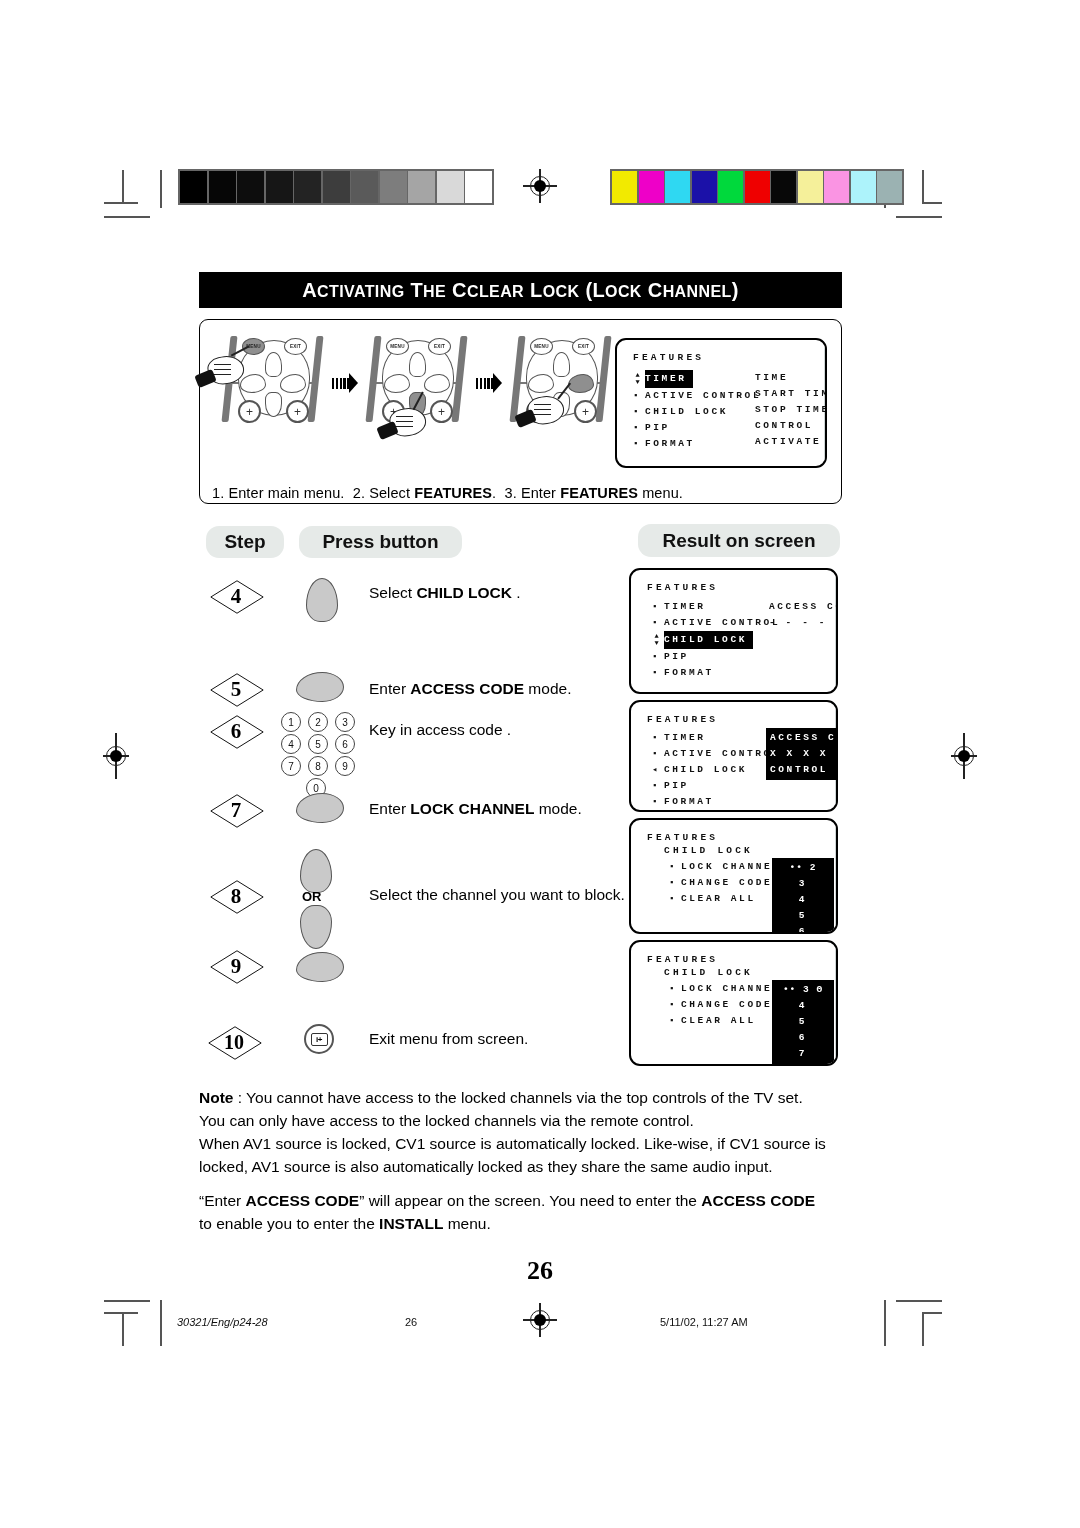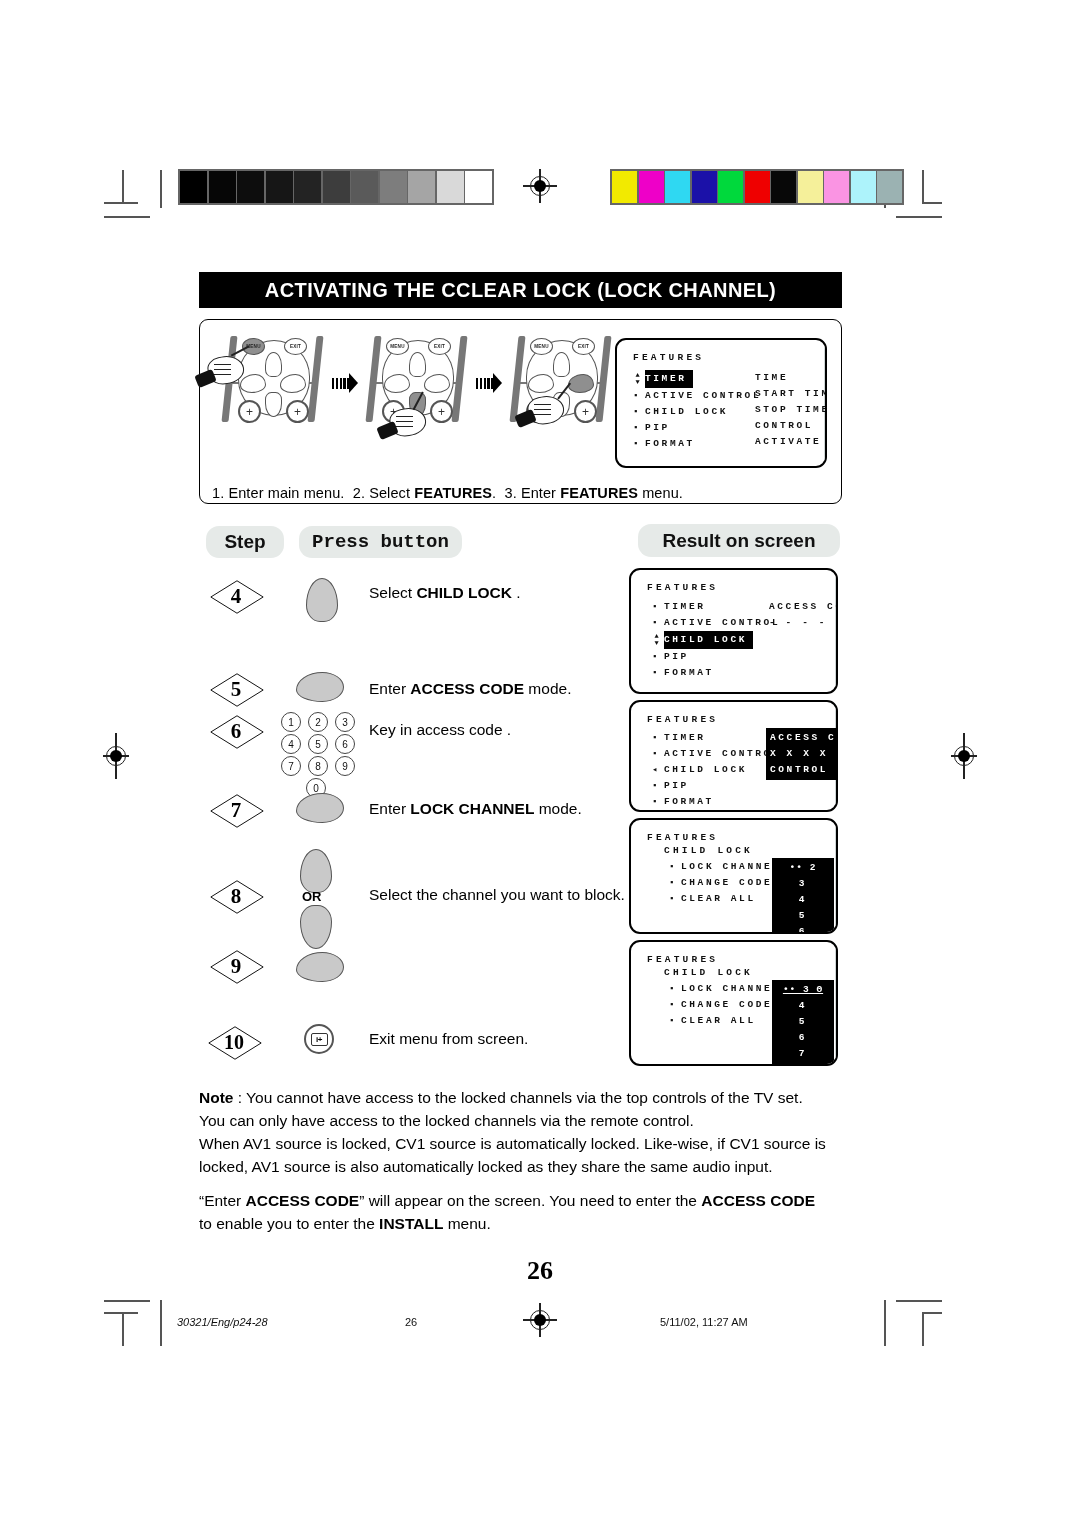--- a/index.html
+++ b/index.html
@@ -34,21 +34,21 @@
   .calbar.color span{width:25px;}
 
   
   .title-banner{
     position:absolute;left:199px;top:272px;width:643px;height:36px;
     background:#000;color:#fff;
     display:flex;align-items:center;justify-content:center;
     font-weight:bold;letter-spacing:.4px;
   }
   .title-banner .t{font-size:20px;}
-  .title-banner .t .sm{font-size:20px;}
+  .title-banner .t .sm{font-size:16px;}
 
   
   .intro-box{
     position:absolute;left:199px;top:319px;width:643px;height:185px;
     border:1.6px solid #000;border-radius:9px;box-sizing:border-box;background:#fff;
   }
   .intro-steps{position:absolute;left:12px;top:165px;font-size:14.5px;letter-spacing:.1px;white-space:nowrap;}
   .intro-steps b{font-weight:bold;}
 
   
@@ -364,21 +364,21 @@
     </div>
 
     <div class="intro-steps">
       <span>1. Enter main menu.</span>&nbsp;&nbsp;<span>2. Select </span><b>FEATURES</b><span>.</span>&nbsp;&nbsp;<span>3. Enter </span><b>FEATURES</b><span> menu.</span>
     </div>
   </div>
 
   <div class="pill" style="left:206px;top:526px;width:78px;height:32px;font-size:19px;">
     <span>Step</span>
   </div>
-  <div class="pill" style="left:299px;top:526px;width:163px;height:32px;font-size:19px;font-family:Liberation Mono, monospace;">
+  <div class="pill" style="left:299px;top:526px;width:163px;height:32px;font-size:19px;">
     <span>Press button</span>
   </div>
   <div class="pill" style="left:638px;top:524px;width:202px;height:33px;font-size:19px;">
     <span>Result on screen</span>
   </div>
 
   <div class="diamond" style="left:208px;top:578px;">
     <div class="dshape"></div>
       <div class="num">4</div>
   </div>
@@ -577,21 +577,21 @@
           <div class="osd-row">
               <span class="bullet">▪</span>
               <span>CHANGE CODE</span>
             </div>
           <div class="osd-row">
               <span class="bullet">▪</span>
               <span>CLEAR ALL</span>
             </div>
         </div>
         <div class="osd-panel" style="left:125px;top:-1px;width:62px;text-align:center;">
-          <div class="prow" style="letter-spacing:1px;text-decoration:underline;">•• 3 Θ</div>
+          <div class="prow" style="letter-spacing:1px;">•• 3 Θ</div>
           <div class="prow">4</div>
           <div class="prow">5</div>
           <div class="prow">6</div>
           <div class="prow">7</div>
         </div>
       </div>
     </div>
   </div>
 
   <div class="note">

